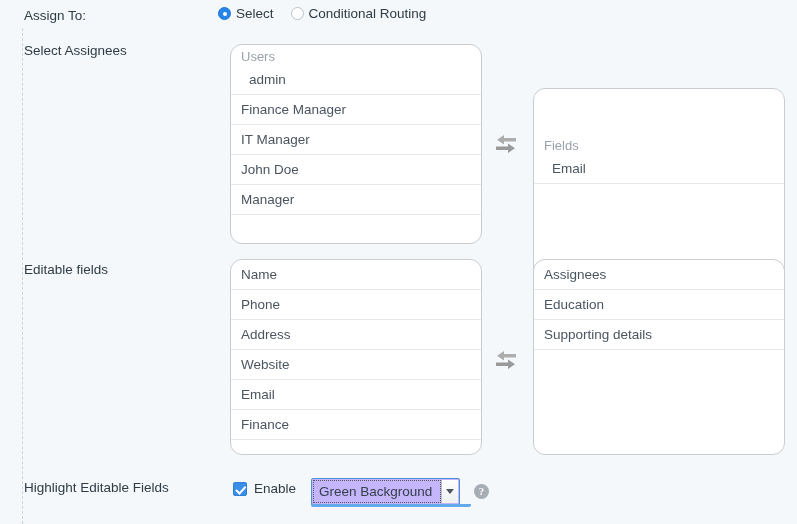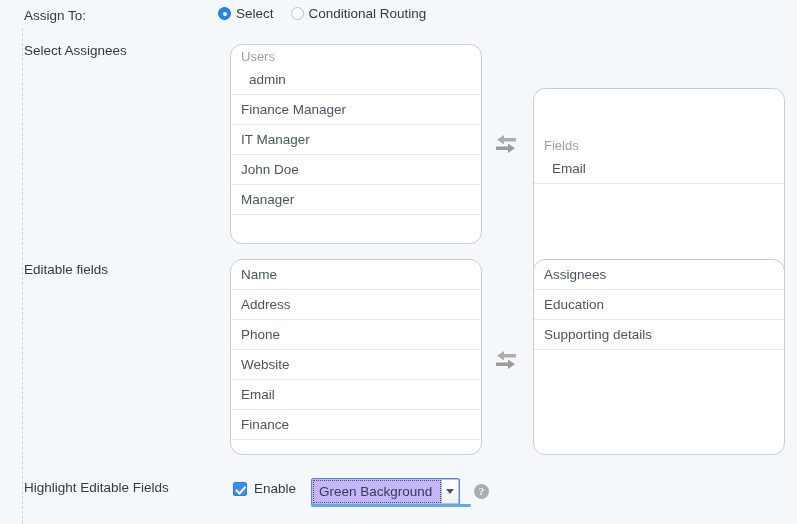--- a/index.html
+++ b/index.html
@@ -265,22 +265,22 @@
     <div class="opt-group-label">Fields</div>
     <div class="opt">Email</div>
   </div>
 </div>
 
 <div class="form-row" style="top:0;height:200px;">
   <div class="row-label" style="top:262px;">Editable fields</div>
 
   <div class="listbox" style="left:228px;top:259px;width:252px;height:196px;">
     <div class="opt flush">Name</div>
+    <div class="opt flush">Phone</div>
     <div class="opt flush">Address</div>
-    <div class="opt flush">Phone</div>
     <div class="opt flush">Website</div>
     <div class="opt flush">Email</div>
     <div class="opt flush">Finance</div>
   </div>
 
   <svg class="exchange-icon" style="left:493px;top:351px;" viewBox="0 0 22 18">
     <path d="M1 11.5 h12 v-3 l7 4.75 -7 4.75 v-3 h-12 z" fill="#9a9a9a"></path>
     <path d="M21 6.5 h-12 v3 l-7 -4.75 7 -4.75 v3 h12 z" fill="#adadad"></path>
   </svg>
 

